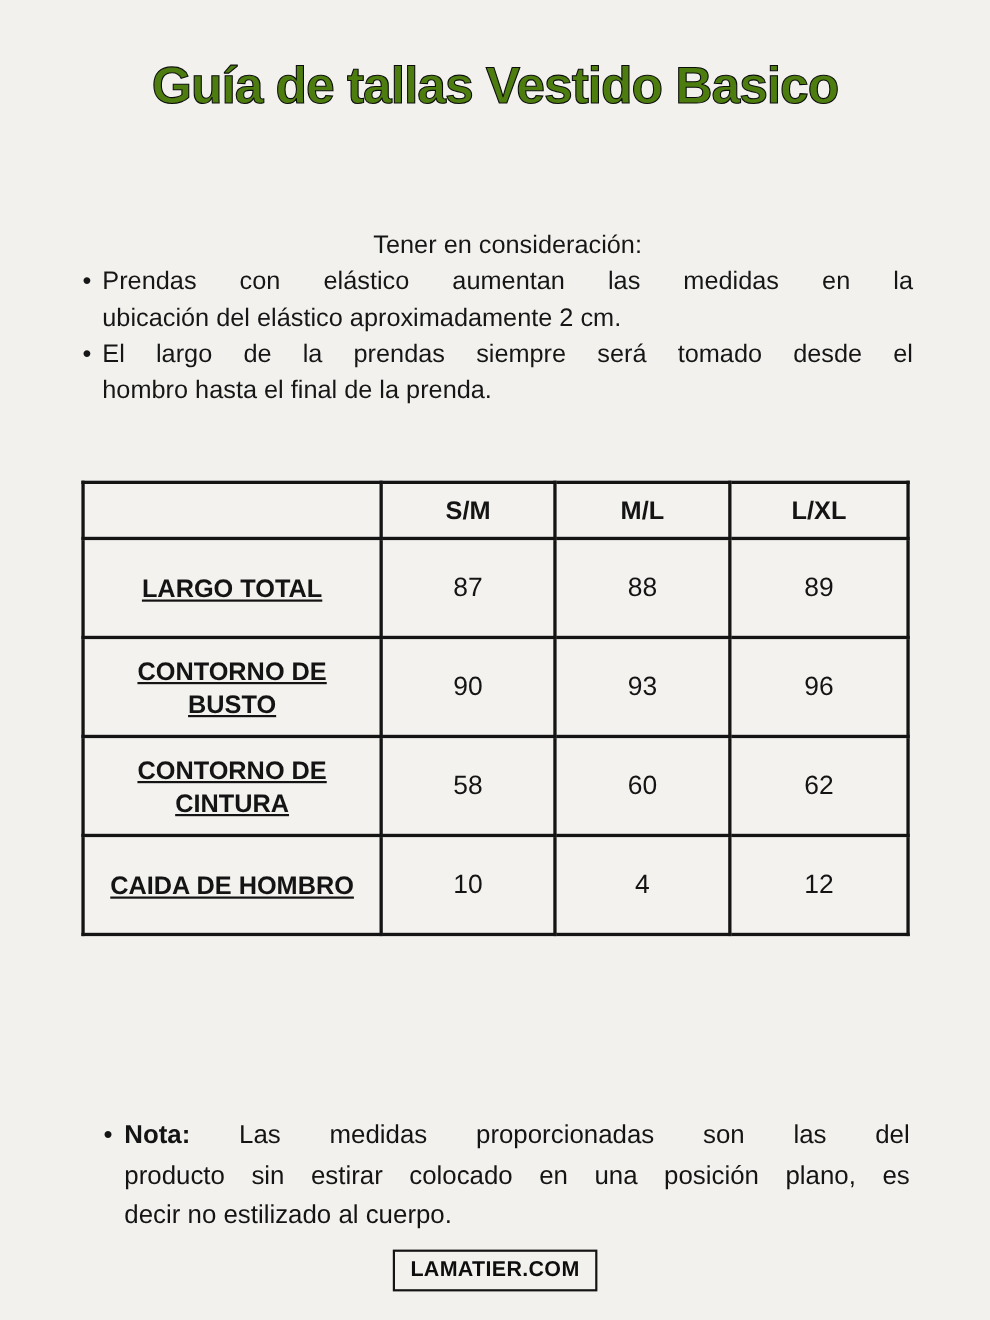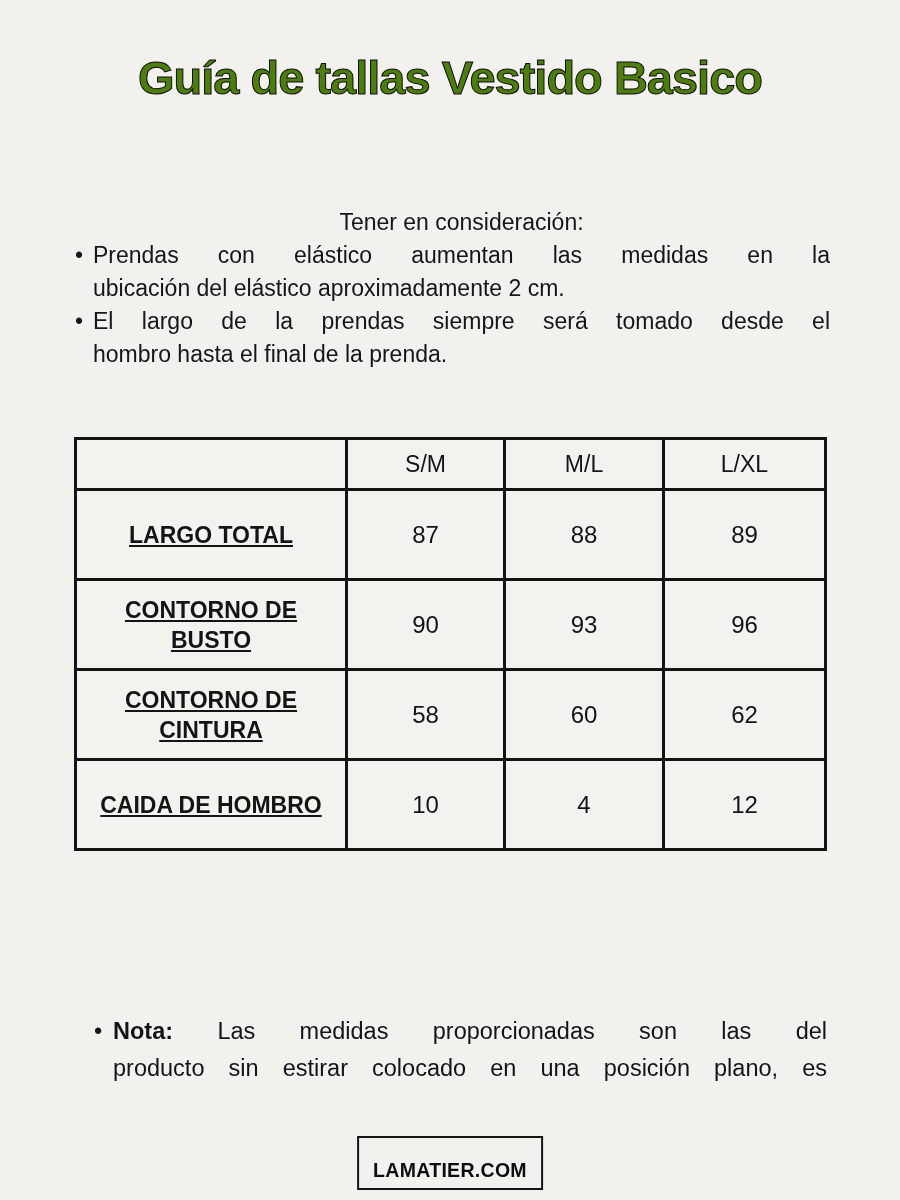--- a/index.html
+++ b/index.html
@@ -65,21 +65,21 @@
   .size-table th, .size-table td {
     border: 3px solid #141414;
     text-align: center;
     vertical-align: middle;
     background: #f3f2ef;
     color: #141414;
   }
   .size-table thead th {
     height: 51px;
     font-size: 23px;
-    font-weight: 400;
+    font-weight: 700;
   }
   .size-table tbody td { height: 90px; }
   .size-table td.row-label {
     font-size: 23px;
     font-weight: 600;
     line-height: 30px;
     text-decoration: underline;
   }
   .size-table td.cell-value {
     font-size: 24px;
@@ -99,21 +99,21 @@
   .note .bullet-item::before { left: -19px; }
   .note .bold { font-weight: bold; }
 
   
   .brand-badge {
     position: absolute;
     top: 1136px;
     left: 50%;
     transform: translateX(-50%);
     border: 2px solid #141414;
-    padding: 21px 14px 6px 14px;
+    padding: 5px 14px 6px 14px;
     font-size: 19.5px;
     font-weight: bold;
     letter-spacing: 0.3px;
     color: #0e0e0e;
     background: #f2f1ee;
     white-space: nowrap;
   }
 </style>
 </head>
 <body>
@@ -188,18 +188,19 @@
         <td class="cell-value">4</td>
         <td class="cell-value">12</td>
       </tr>
     </tbody>
   </table>
 
   <div class="note">
     <div class="bullet-item">
       <div class="jline"><span class="bold">Nota:</span> <span>Las medidas proporcionadas son las del</span></div>
       <div class="jline">producto sin estirar colocado en una posición plano, es</div>
+      <div class="lline">decir no estilizado al cuerpo.</div>
     </div>
   </div>
 
   <div class="brand-badge">LAMATIER.COM</div>
 
 </div>
 
 </body></html>

